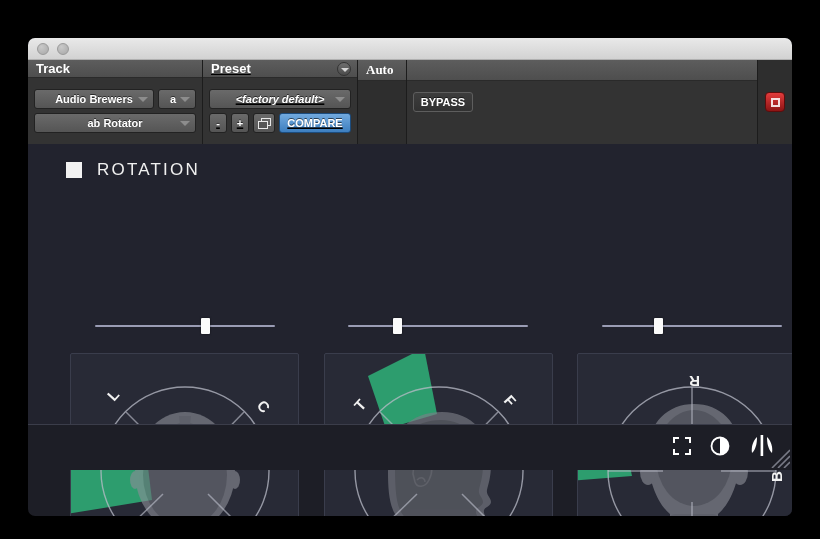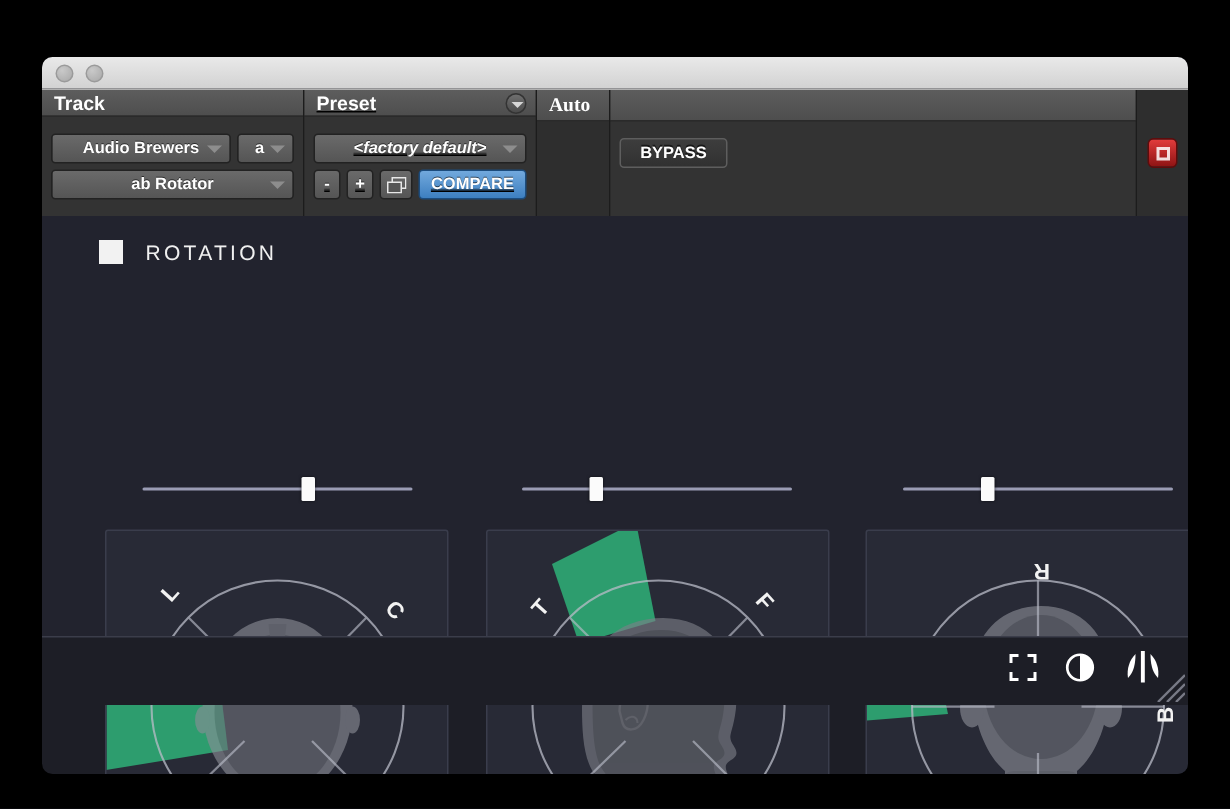--- a/index.html
+++ b/index.html
@@ -156,21 +156,21 @@
     display: flex; align-items: center;
     gap: 15px;
     padding: 16px 0 0 38px;
   }
   .onoff-sq {
     width: 16px; height: 16px;
     background: #f2f2f2;
   }
   .moduletitle {
     color: #f0f0f0;
-    font-size: 14px;
+    font-size: 17px;
     letter-spacing: 2.2px;
     font-weight: 400;
   }
 
   
   .sliders {
     position: absolute;
     top: 174px; left: 0; right: 0;
     height: 16px;
   }
@@ -290,21 +290,21 @@
     </div>
 
     <div class="sectcol auto-col">
       <div class="secthead">Auto</div>
     </div>
 
     <div class="sectcol misc-col">
       <div class="secthead">&nbsp;</div>
       <div class="sectbody">
         <div class="row">
-          <div class="gbtn dark" style="width:72px">BYPASS</div>
+          <div class="gbtn dark" style="width:60px">BYPASS</div>
         </div>
       </div>
     </div>
 
     <div class="ledwrap">
       <div class="led">
           <i></i>
         </div>
     </div>
   </div>

